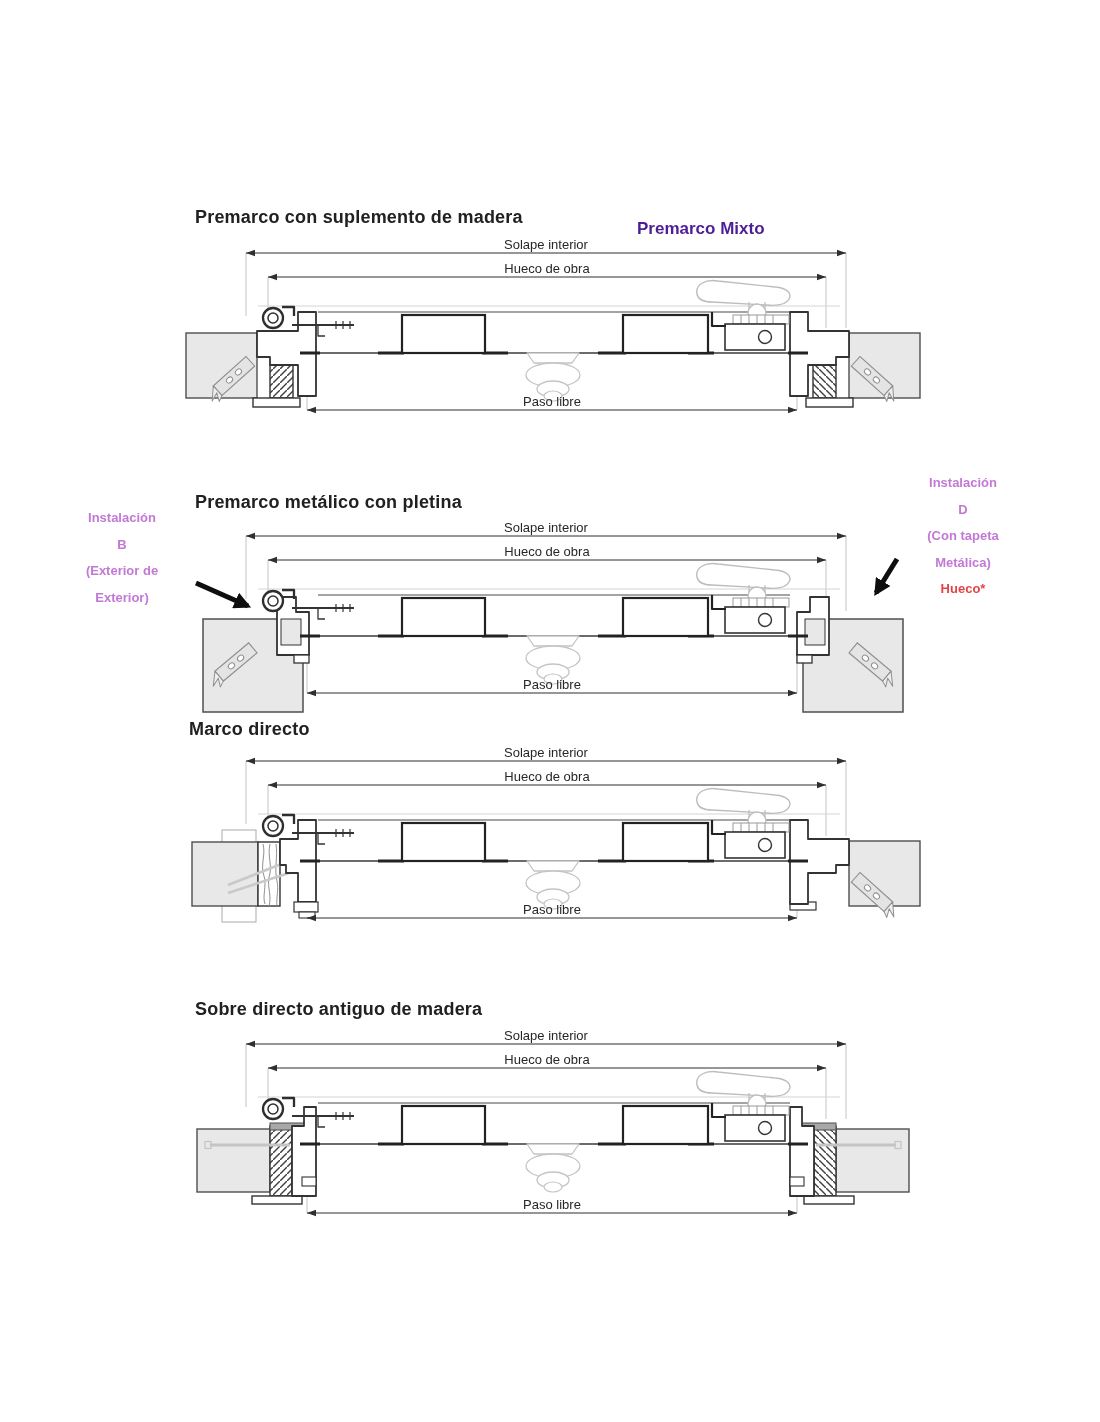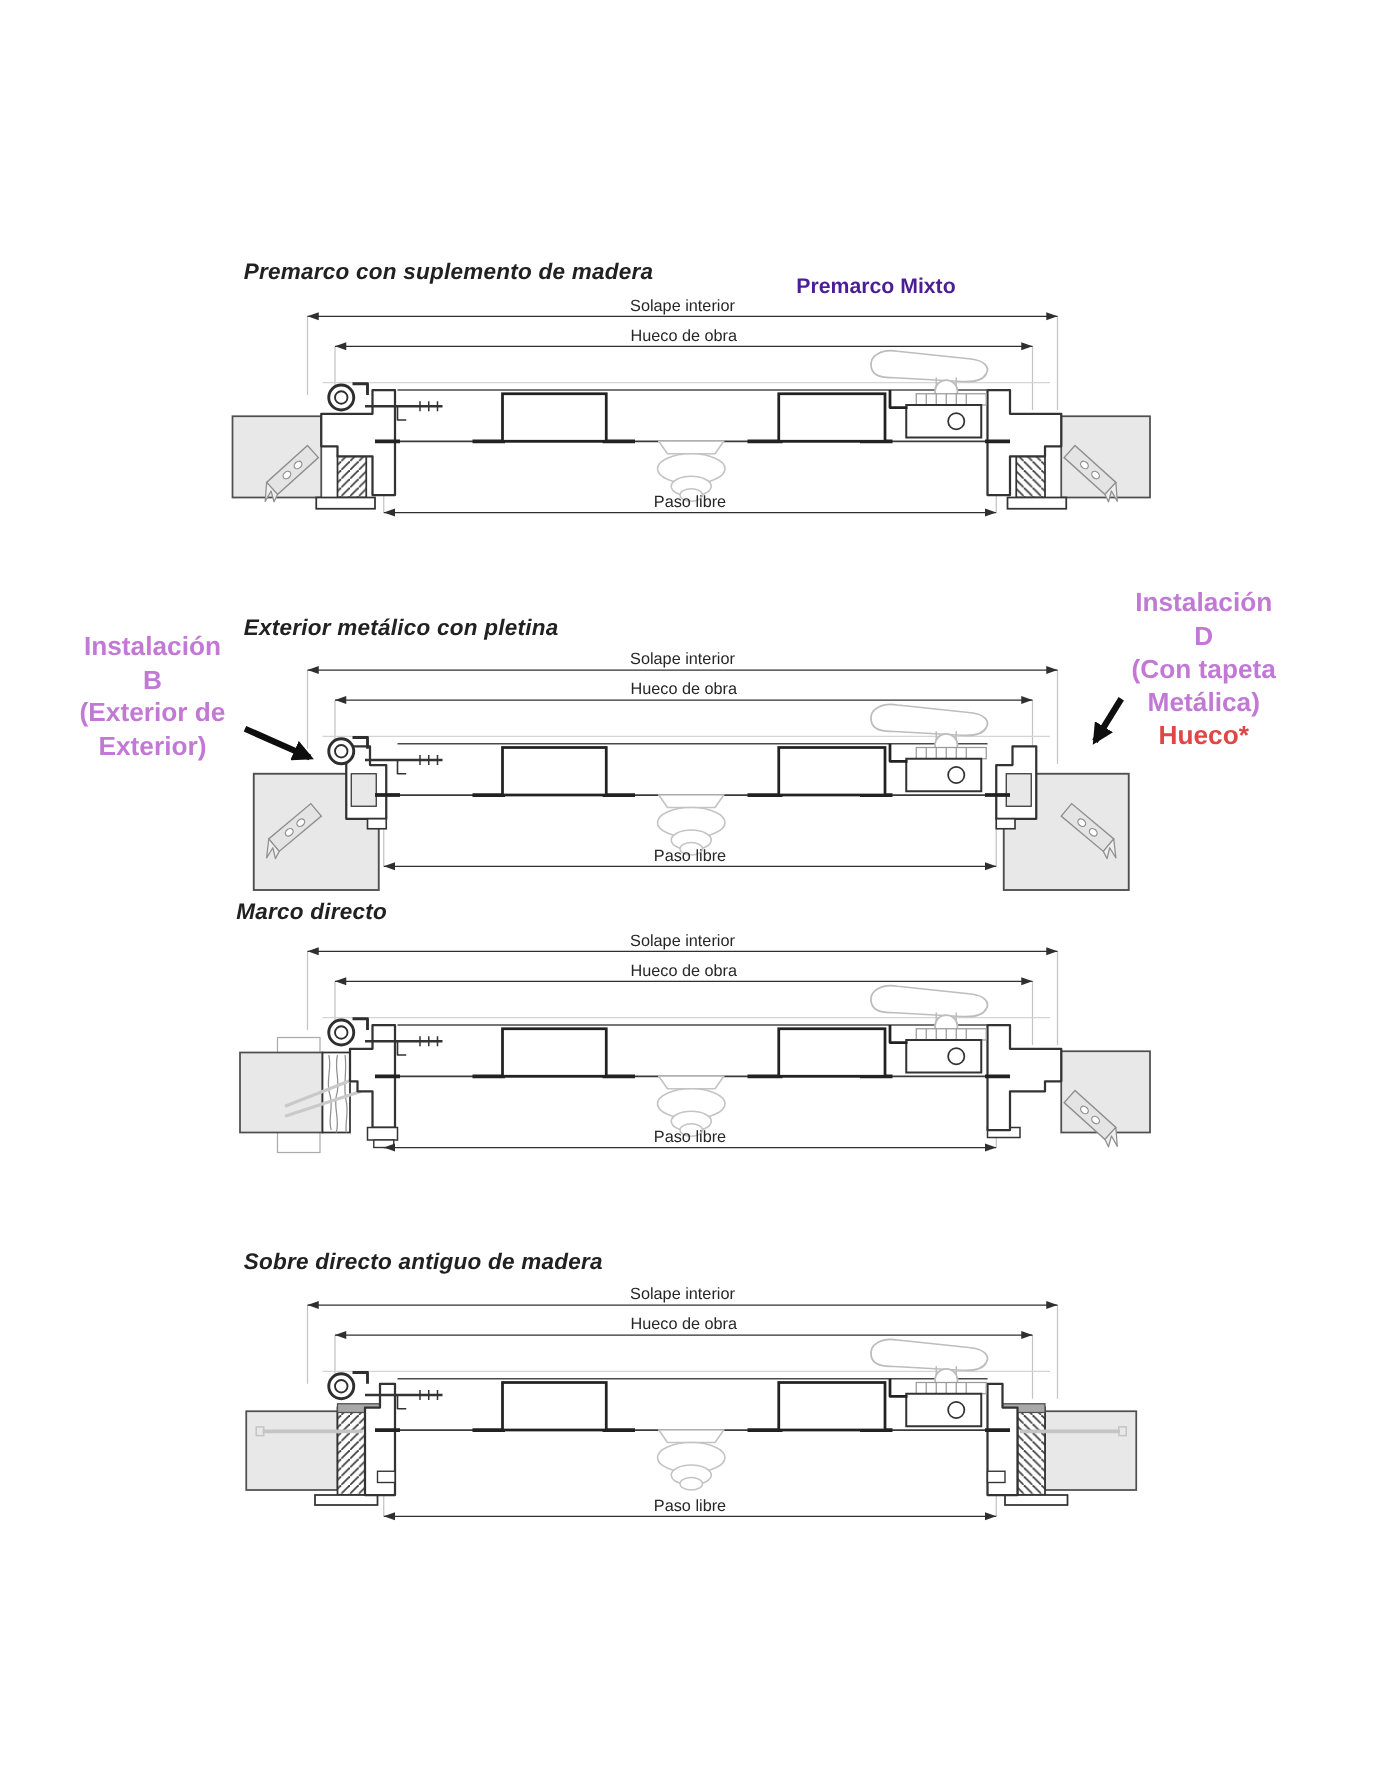--- a/index.html
+++ b/index.html
@@ -12,31 +12,30 @@
     overflow:hidden;
   }
   .abs{position:absolute;}
   h2.dtitle{
     margin:0;
     font-size:18px;
     font-weight:700;
     color:#212121;
     letter-spacing:.2px;
     white-space:nowrap;
-    font-style:italic;
   }
   .red-note{
     font-size:17px;
     font-weight:700;
     color:#4c1d95;
     white-space:nowrap;
   }
   .purple-block{
     text-align:center;
-    font-size:21px;
+    font-size:13px;
     font-weight:700;
     color:#c279d6;
     line-height:26.5px;
   }
   .purple-block .extra{
     color:#e04646;
   }
   svg.diagram{display:block;}
 </style>
 </head>
@@ -153,21 +152,21 @@
         <g>
           <line x1="307" y1="174" x2="797" y2="174" stroke="#2f2f2f" stroke-width="1"></line>
           <polygon points="307,174 316,170.8 316,177.2" fill="#2f2f2f"></polygon>
           <polygon points="797,174 788,170.8 788,177.2" fill="#2f2f2f"></polygon>
           <text x="552" y="169.5" text-anchor="middle" font-size="13" fill="#262626" font-family="&quot;Liberation Sans&quot;, sans-serif">Paso libre</text>
         </g>
       </svg>
   </section>
 
   <section>
-    <h2 class="dtitle abs" style="left:195px;top:492px">Exterior metálico con pletina</h2>
+    <h2 class="dtitle abs" style="left:195px;top:492px">Premarco metálico con pletina</h2>
 
     <div class="purple-block abs" style="left:48px;top:505px;width:148px">
       <div>Instalación</div>
       <div>B</div>
       <div>(Exterior de</div>
       <div>Exterior)</div>
     </div>
 
     <div class="purple-block abs" style="left:882px;top:470px;width:162px">
       <div>Instalación</div>

